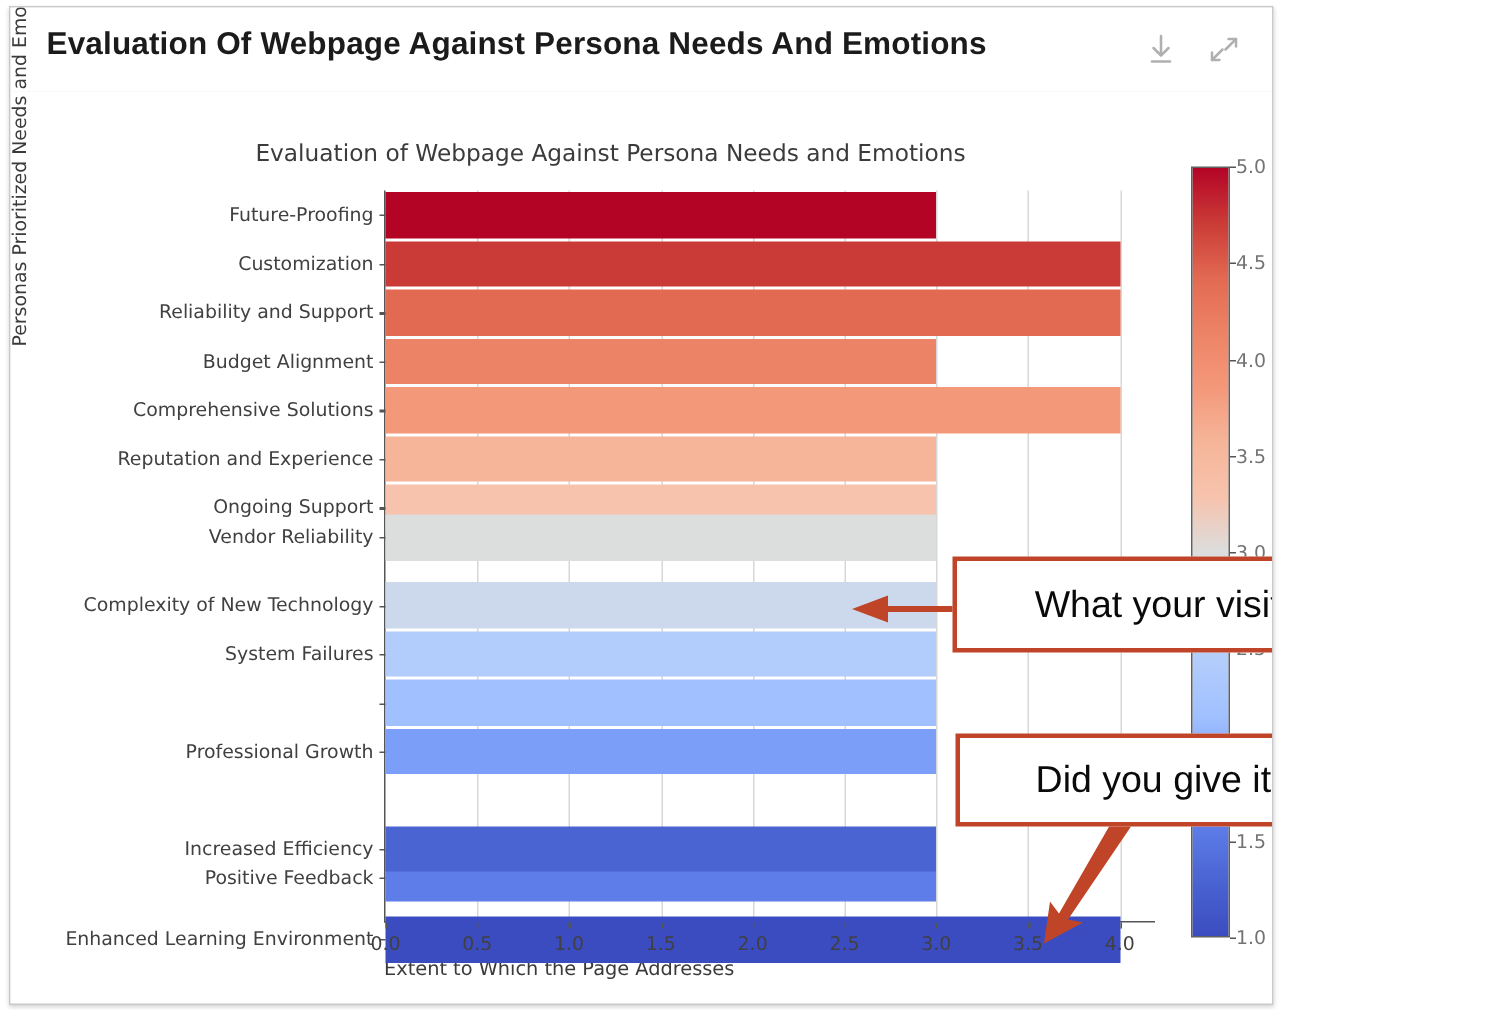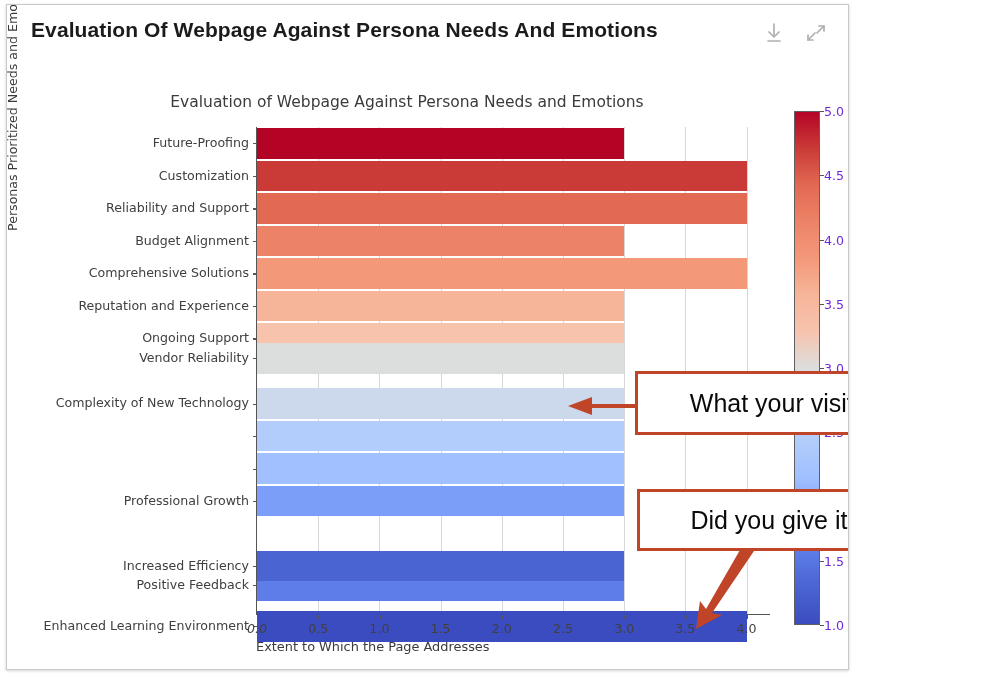--- a/index.html
+++ b/index.html
@@ -93,21 +93,21 @@
     font-family:"DejaVu Sans", sans-serif;
   }
   
   #cbar-wrap{position:absolute;left:787px;top:50px;width:26px;height:514px;}
   #cbar{
     position:absolute;left:0;top:0;width:100%;height:100%;
     border:1px solid #606060;box-sizing:border-box;
   }
   .cbar-lbl{
     position:absolute;left:30px;
-    font-size:12.6px;color:#6d28d9;
+    font-size:12.6px;color:#737373;
     transform:translateY(-50%);
     white-space:nowrap;
     font-family:"DejaVu Sans", sans-serif;
   }
   .cbar-tick{position:absolute;left:26px;width:4px;height:1.2px;background:#555;}
   
   .callout{
     position:absolute;
     background:#ffffff;
     border:3px solid #c04428;
@@ -207,20 +207,21 @@
             <div class="ylabel">Vendor Reliability</div>
             <div class="ytick"></div>
           </div>
           <div class="bar-row" style="top: 261.283px; width: 514px;">
             <div class="bar" style="width: 367.143px; background: rgb(204, 217, 237);"></div>
             <div class="ylabel">Complexity of New Technology</div>
             <div class="ytick"></div>
           </div>
           <div class="bar-row" style="top: 293.817px; width: 514px;">
             <div class="bar" style="width: 367.143px; background: rgb(178, 204, 251);"></div>
+            <div class="ylabel">System Failures</div>
             <div class="ytick"></div>
           </div>
           <div class="bar-row" style="top: 326.35px; width: 514px;">
             <div class="bar" style="width: 367.143px; background: rgb(160, 192, 255);"></div>
             <div class="ytick"></div>
           </div>
           <div class="bar-row" style="top: 358.883px; width: 514px;">
             <div class="bar" style="width: 367.143px; background: rgb(123, 159, 249);"></div>
             <div class="ylabel">Professional Growth</div>
             <div class="ytick"></div>
@@ -236,21 +237,21 @@
             <div class="ytick"></div>
           </div>
           <div class="bar-row" style="top: 484px; width: 514px;">
             <div class="bar" style="width: 489.524px; background: rgb(59, 76, 192);"></div>
             <div class="ylabel">Enhanced Learning Environment</div>
             <div class="ytick"></div>
           </div>
         </div>
       <div id="xticks-layer">
           <div class="xtick-mark" style="left: 0px;"></div>
-          <div class="xtick-lbl" style="left: 0px; font-style: italic;">0.0</div>
+          <div class="xtick-lbl" style="left: 0px;">0.0</div>
           <div class="xtick-mark" style="left: 61.1905px;"></div>
           <div class="xtick-lbl" style="left: 61.1905px;">0.5</div>
           <div class="xtick-mark" style="left: 122.381px;"></div>
           <div class="xtick-lbl" style="left: 122.381px;">1.0</div>
           <div class="xtick-mark" style="left: 183.571px;"></div>
           <div class="xtick-lbl" style="left: 183.571px;">1.5</div>
           <div class="xtick-mark" style="left: 244.762px;"></div>
           <div class="xtick-lbl" style="left: 244.762px;">2.0</div>
           <div class="xtick-mark" style="left: 305.952px;"></div>
           <div class="xtick-lbl" style="left: 305.952px;">2.5</div>

